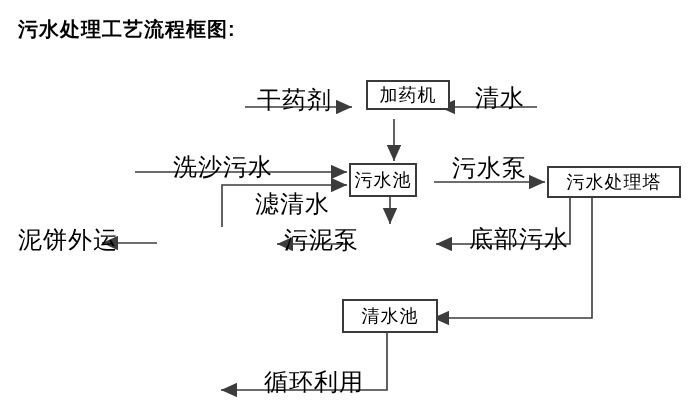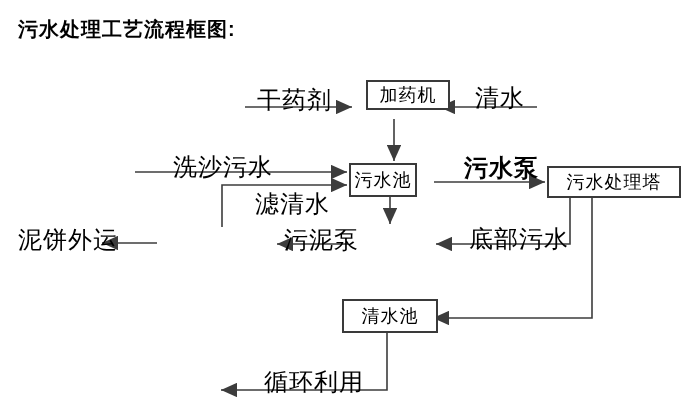--- a/index.html
+++ b/index.html
@@ -50,21 +50,21 @@
   .n-cleanpool   { left: 342px; top: 299px; width:  96px; height: 34px; }
   .elabel {
     position: absolute;
     font-size: 24px;
     letter-spacing: 1px;
     white-space: nowrap;
   }
   .l-dry       { left: 257px; top:  84px; }
   .l-clean     { left: 475px; top:  82px; }
   .l-sandwash  { left: 173px; top: 151px; }
-  .l-sewpump   { left: 464px; top: 152px; font-weight: bold; }
+  .l-sewpump   { left: 452px; top: 152px; }
   .l-filtered  { left: 255px; top: 188px; }
   .l-sludpump  { left: 284px; top: 224px; }
   .l-bottom    { left: 469px; top: 223px; }
   .l-mudcake   { left:  18px; top: 224px; }
   .l-recycle   { left: 264px; top: 366px; }
 </style>
 </head>
 <body>
 
 <div class="stage">

